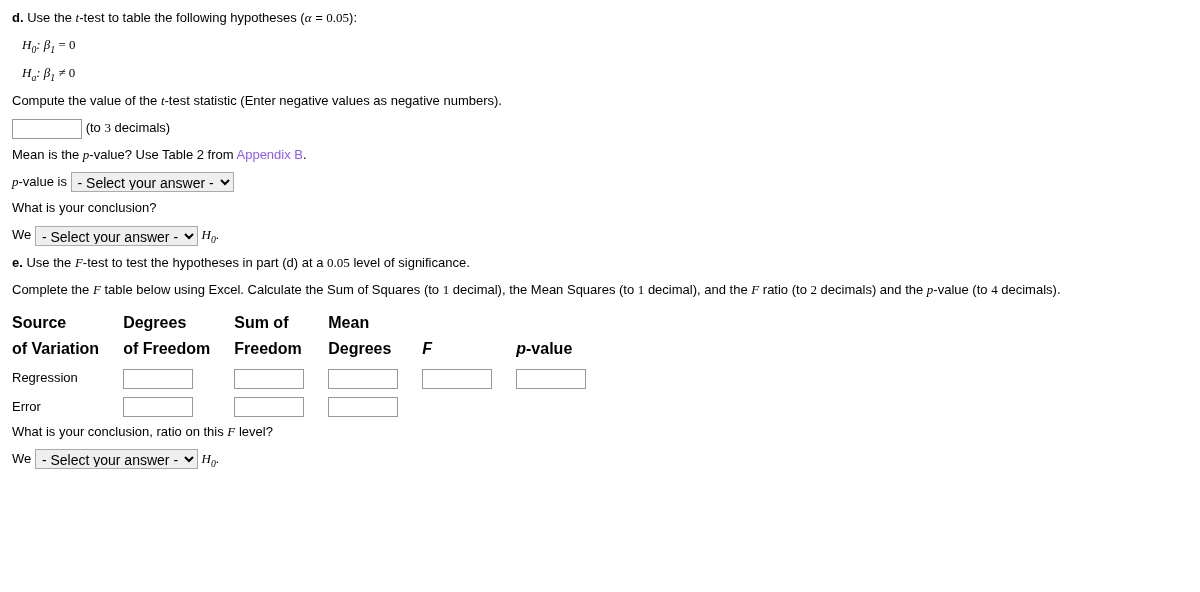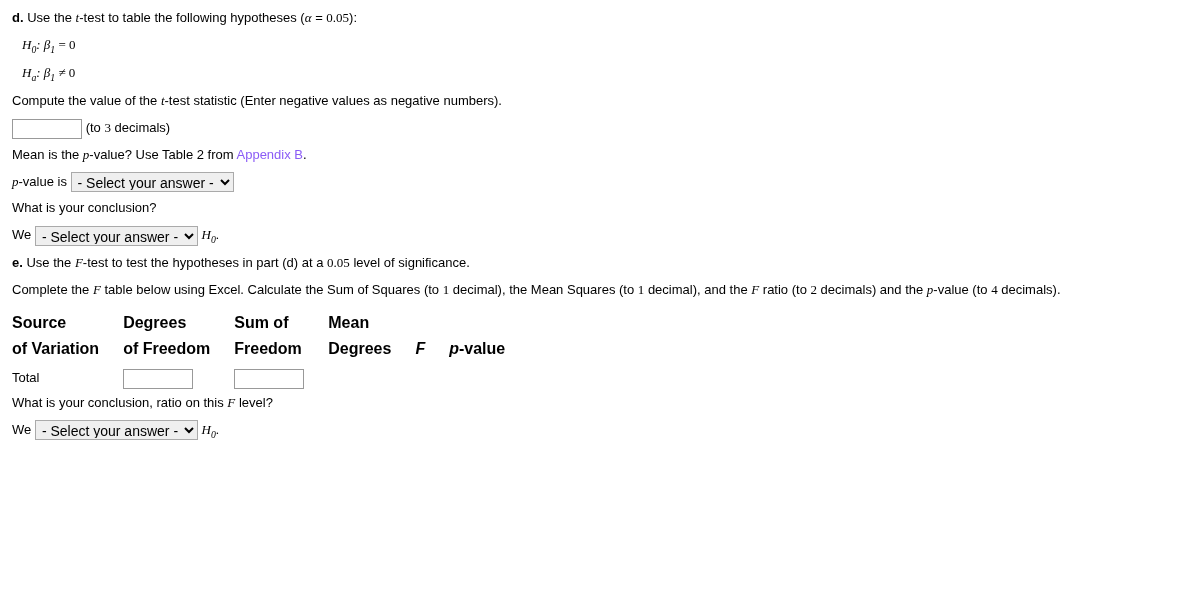--- a/index.html
+++ b/index.html
@@ -152,24 +152,32 @@
       <span>Mean</span><br><span>Degrees</span>
     </th>
     <th>
       <br><span class="italic">F</span>
     </th>
     <th>
       <br><span class="italic">p</span><span>-value</span>
     </th>
   </tr>
   <tr>
-    <td>Total</td>
+    <td>Regression</td>
     <td><input type="text" class="small-input" style=""></td>
     <td><input type="text" class="small-input" style=""></td>
-    <td></td>
+    <td><input type="text" class="small-input" style=""></td>
+    <td><input type="text" class="small-input" style=""></td>
+    <td><input type="text" class="small-input" style=""></td>
+  </tr>
+  <tr>
+    <td>Error</td>
+    <td><input type="text" class="small-input" style=""></td>
+    <td><input type="text" class="small-input" style=""></td>
+    <td><input type="text" class="small-input" style=""></td>
     <td></td>
     <td></td>
   </tr>
 </tbody>
   </table>
 
 <div class="line">
   <span>What is your conclusion, ratio on this </span><span class="math">F</span><span> level?</span>
 </div>
 

